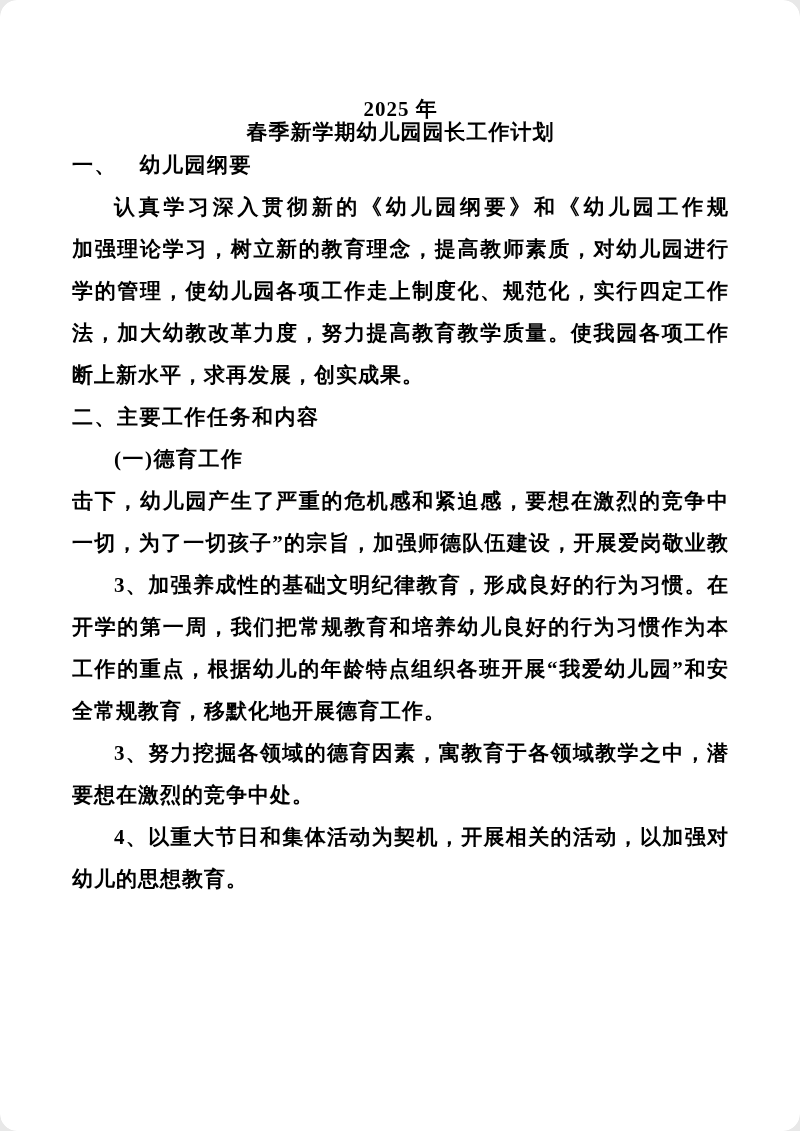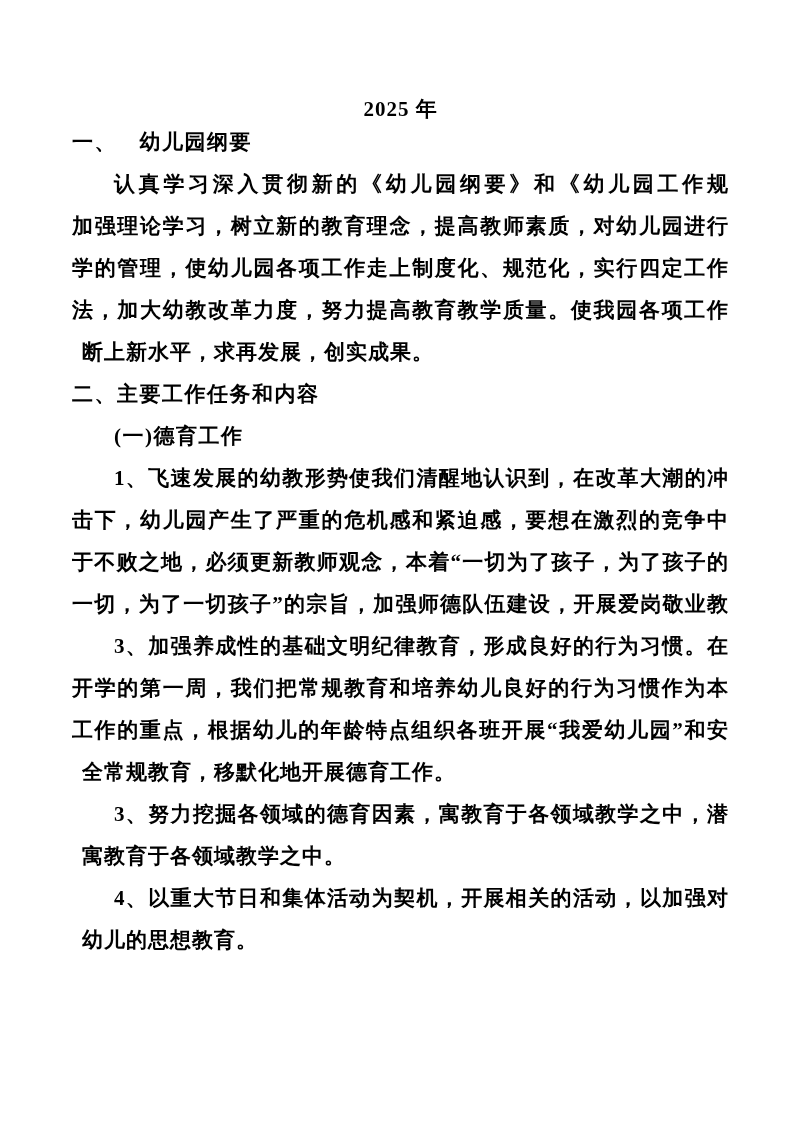--- a/index.html
+++ b/index.html
@@ -1,15 +1,15 @@
 <!DOCTYPE html>
 <html><head>
 <meta charset="utf-8">
 <style>
-  * { margin:0; padding:0; box-sizing:border-box; }
+  * { margin:0; padding:0; box-sizing:border-box;border-radius:17px; }
   html, body { background:#e8e8e8; }
   .page {
     position: relative;
     width: 800px;
     height: 1131px;
     margin: 0 auto;
     background: #ffffff;
     color: #000000;
     font-family: "Liberation Serif", "DejaVu Serif", serif;
     font-weight: 700;
@@ -41,44 +41,43 @@
   .text-line {
     line-height: 42px;
     height: 42px;
     letter-spacing: 1px;
     text-align: justify;
     text-align-last: justify;
     text-justify: inter-character;
     overflow: hidden;
   }
   .text-line.first { text-indent: 2em; }
-  .text-line.last  { text-align-last: left; margin-left: 10px; }
+  .text-line.last  { text-align-last: left; }
 </style>
 </head>
 <body>
 
 <div class="page">
   <div id="doc-title">
       <div class="doc-title-line">2025 年</div>
+      <div class="doc-title-line">春季新学期幼儿园园长工作计划</div>
     </div>
   <div id="doc-body">
       <div class="h1">一、　幼儿园纲要</div>
       <div class="text-line first">认真学习深入贯彻新的《幼儿园纲要》和《幼儿园工作规程》，</div>
       <div class="text-line">加强理论学习，树立新的教育理念，提高教师素质，对幼儿园进行科</div>
       <div class="text-line">学的管理，使幼儿园各项工作走上制度化、规范化，实行四定工作</div>
       <div class="text-line">法，加大幼教改革力度，努力提高教育教学质量。使我园各项工作不</div>
       <div class="text-line last">断上新水平，求再发展，创实成果。</div>
       <div class="h1">二、主要工作任务和内容</div>
       <div class="h2">(一)德育工作</div>
-      <div class="text-line first">1、飞速发展的幼教形势使我们清醒地认识到，在改革大潮的冲</div>
       <div class="text-line">击下，幼儿园产生了严重的危机感和紧迫感，要想在激烈的竞争中处</div>
-      <div class="text-line">于不败之地，必须更新教师观念，本着“一切为了孩子，为了孩子的</div>
       <div class="text-line">一切，为了一切孩子”的宗旨，加强师德队伍建设，开展爱岗敬业教</div>
       <div class="text-line first">3、加强养成性的基础文明纪律教育，形成良好的行为习惯。在</div>
       <div class="text-line">开学的第一周，我们把常规教育和培养幼儿良好的行为习惯作为本周</div>
       <div class="text-line">工作的重点，根据幼儿的年龄特点组织各班开展“我爱幼儿园”和安</div>
       <div class="text-line last">全常规教育，移默化地开展德育工作。</div>
       <div class="text-line first">3、努力挖掘各领域的德育因素，寓教育于各领域教学之中，潜</div>
-      <div class="text-line last">寓教育于各领域教学之中。</div>
+      <div class="text-line last">要想在激烈的竞争中处。</div>
       <div class="text-line first">4、以重大节日和集体活动为契机，开展相关的活动，以加强对</div>
       <div class="text-line last">幼儿的思想教育。</div>
     </div>
 </div>
 
 </body></html>

